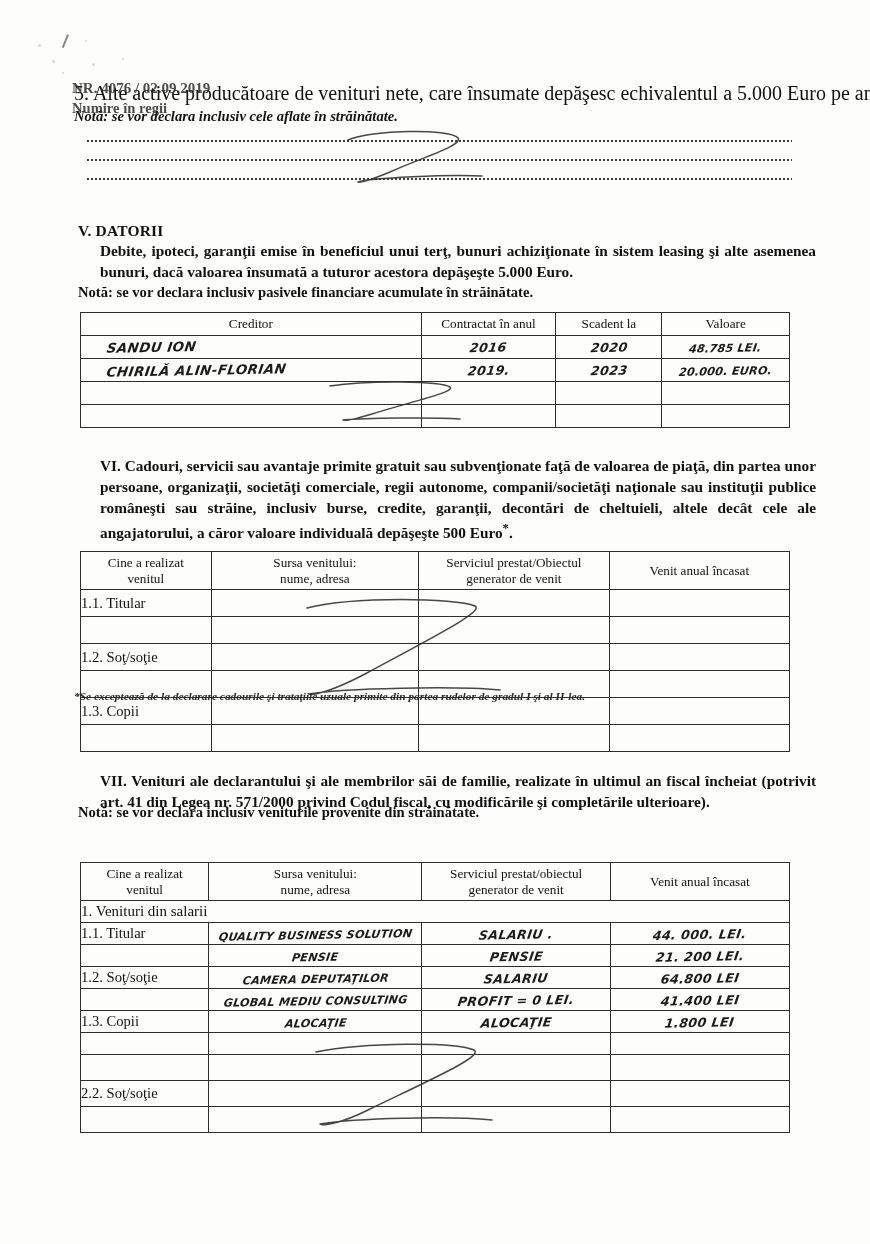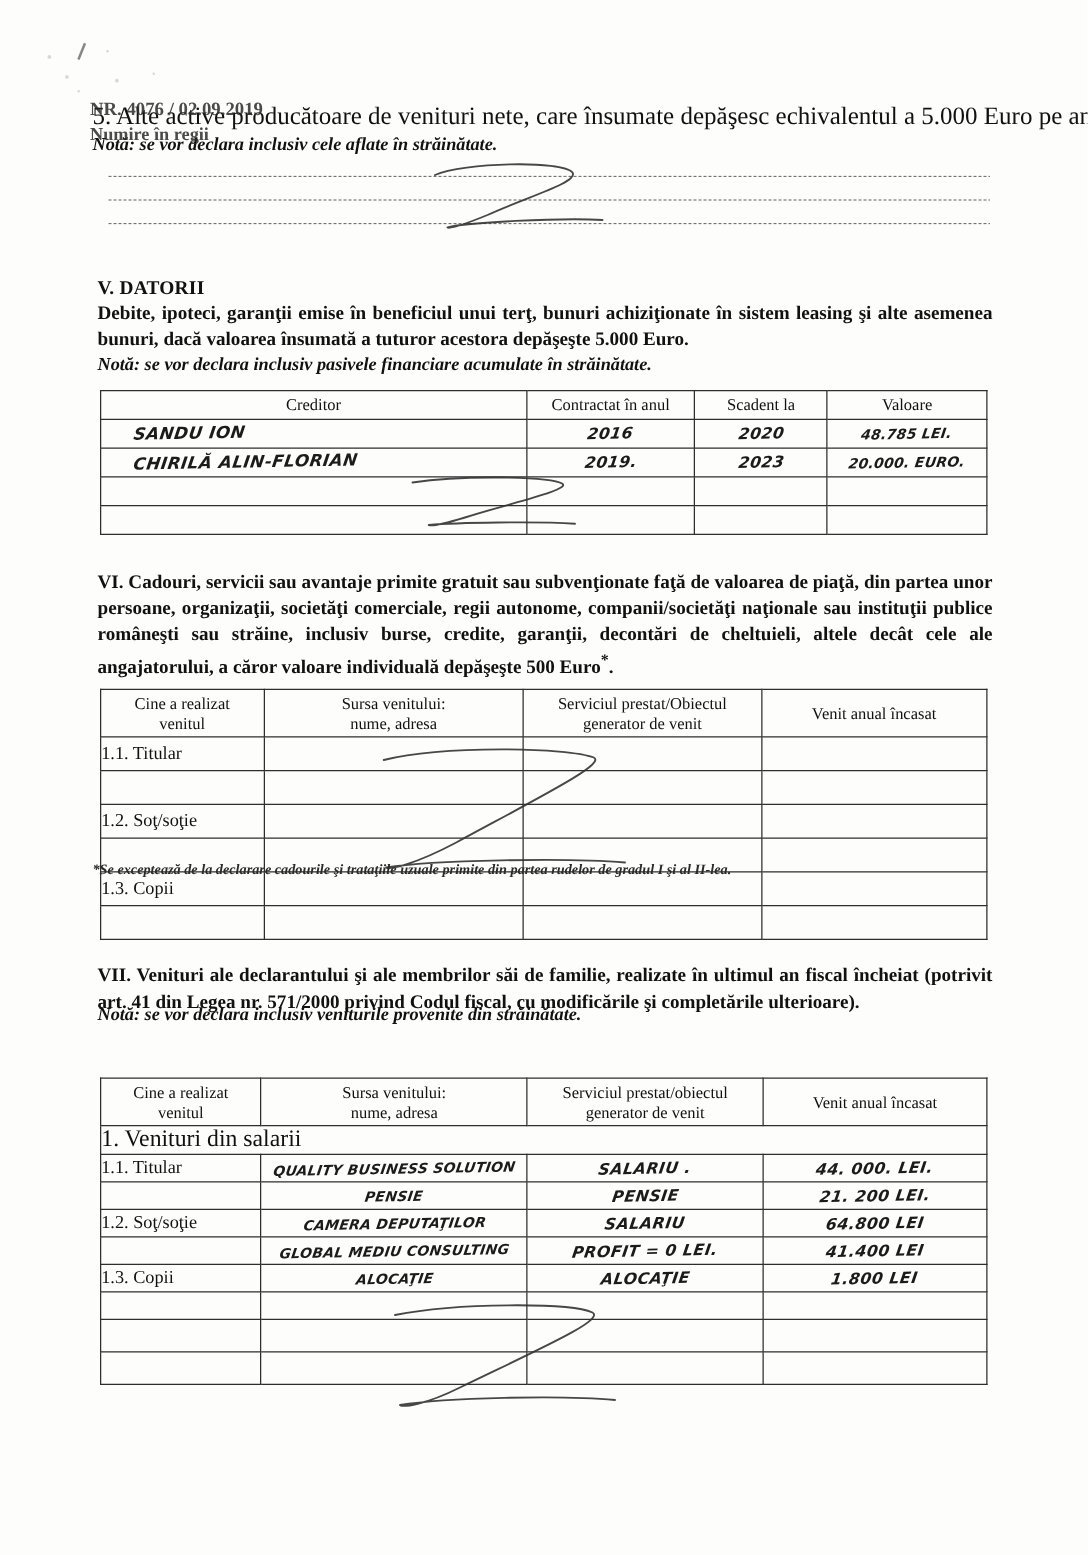--- a/index.html
+++ b/index.html
@@ -14,24 +14,24 @@
   .speck{position:absolute;border-radius:50%;background:#b9b9b9;opacity:.55;}
   .page{position:absolute;left:0;top:0;width:870px;height:1244px;}
 
   
   .blk{position:absolute;}
 
   .sec-head{
     font-weight:bold;font-size:15.5px;letter-spacing:.2px;
   }
   .body-text{
-    font-weight:bold;font-size:15.3px;line-height:21px;text-align:justify;
+    font-weight:bold;font-size:15.3px;line-height:21px;text-align:justify;margin-left:22px;
   }
   .note{
-    font-style:italic;font-size:14.6px;line-height:19px;font-weight:bold;
+    font-size:14.6px;line-height:19px;font-weight:bold;
   }
   .foot-note{
     font-style:italic;font-weight:bold;font-size:11.4px;
     color:#2a2a2a;
   }
 
   
   .top-area{position:absolute;left:74px;top:82px;width:730px;}
   .top-print{position:absolute;left:0;top:0;width:730px;}
   .top-print .l1{font-weight:normal;font-size:20px;white-space:nowrap;}
@@ -63,21 +63,21 @@
     font-weight:normal;
   }
   table.frm th{
     font-size:13.2px;line-height:15.5px;text-align:center;font-weight:normal;
     padding:3px 2px;
   }
   td.rowlab{
     font-size:14.6px;padding-left:7px;text-align:left;white-space:nowrap;
   }
   td.grp{
-    font-size:19px;font-weight:bold;padding-left:7px;text-align:left;margin-left:14px;
+    font-size:15px;font-weight:bold;padding-left:7px;text-align:left;margin-left:14px;
   }
   td.hand{
     text-align:center;
   }
 
   
   .hw{
     font-family:"DejaVu Sans", sans-serif;
     font-size:12.6px;
     font-style:italic;
@@ -314,20 +314,26 @@
           <td class="hand" style="height: 21px;"></td>
           <td class="hand" style="height: 21px;"></td>
         </tr>
         <tr>
           <td class="rowlab" style="height: 25px;"></td>
           <td class="hand" style="height: 25px;"></td>
           <td class="hand" style="height: 25px;"></td>
           <td class="hand" style="height: 25px;"></td>
         </tr>
         <tr>
+          <td class="rowlab" style="height: 25px;">2.2. Soţ/soţie</td>
+          <td class="hand" style="height: 25px;"></td>
+          <td class="hand" style="height: 25px;"></td>
+          <td class="hand" style="height: 25px;"></td>
+        </tr>
+        <tr>
           <td class="rowlab" style="height: 25px;"></td>
           <td class="hand" style="height: 25px;"></td>
           <td class="hand" style="height: 25px;"></td>
           <td class="hand" style="height: 25px;"></td>
         </tr>
       </tbody>
   </table>
 
   <div class="zmark" style="left:290px;top:1038px;">
     <svg width="330" height="92" viewBox="0 0 330 92">

